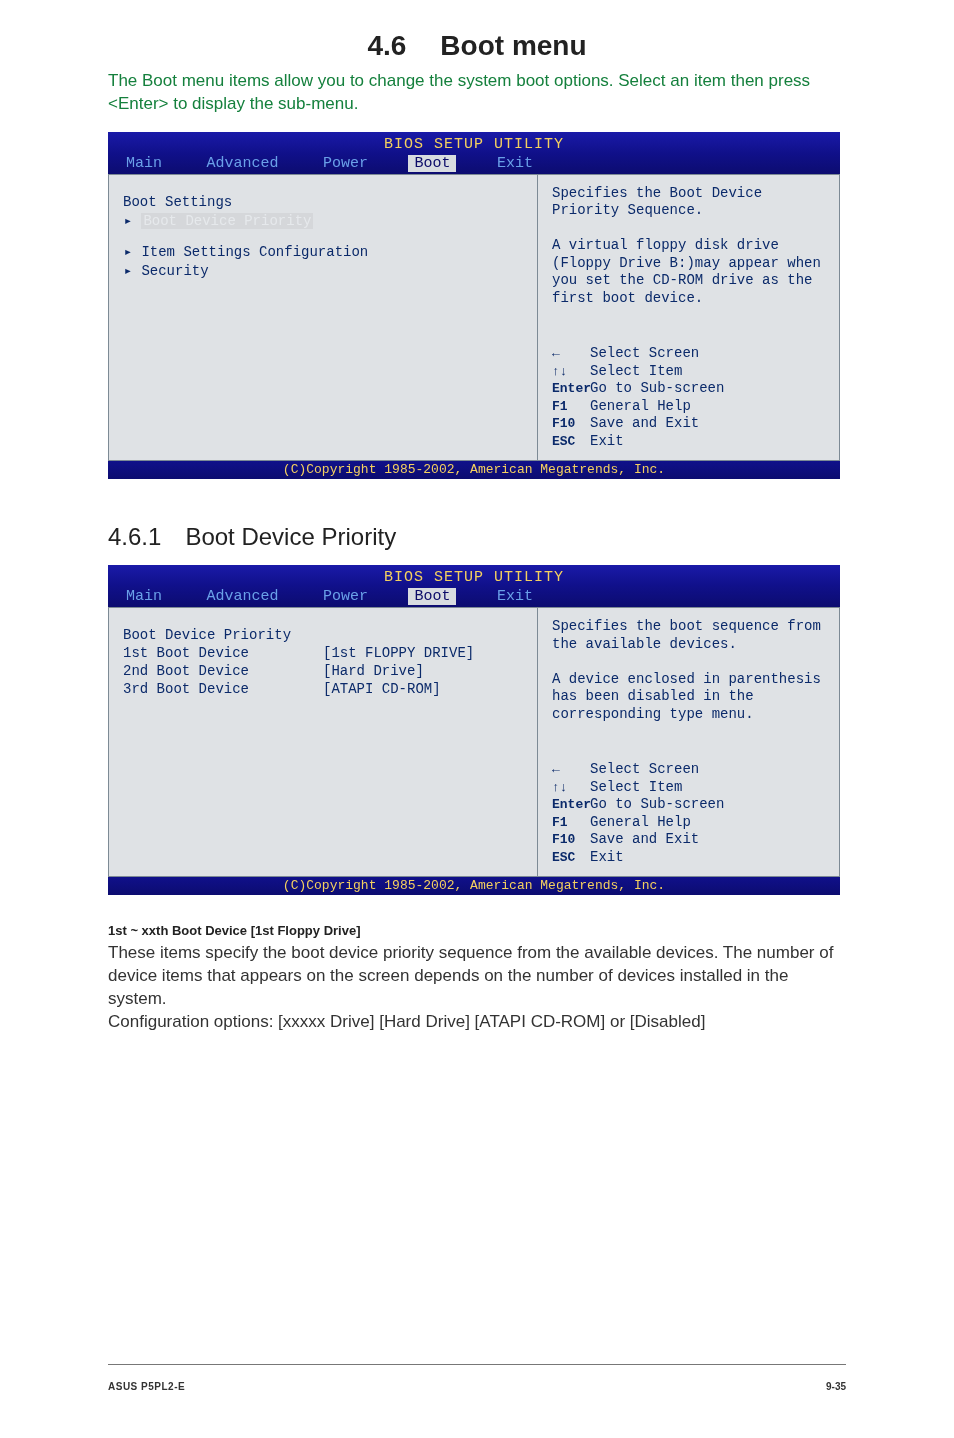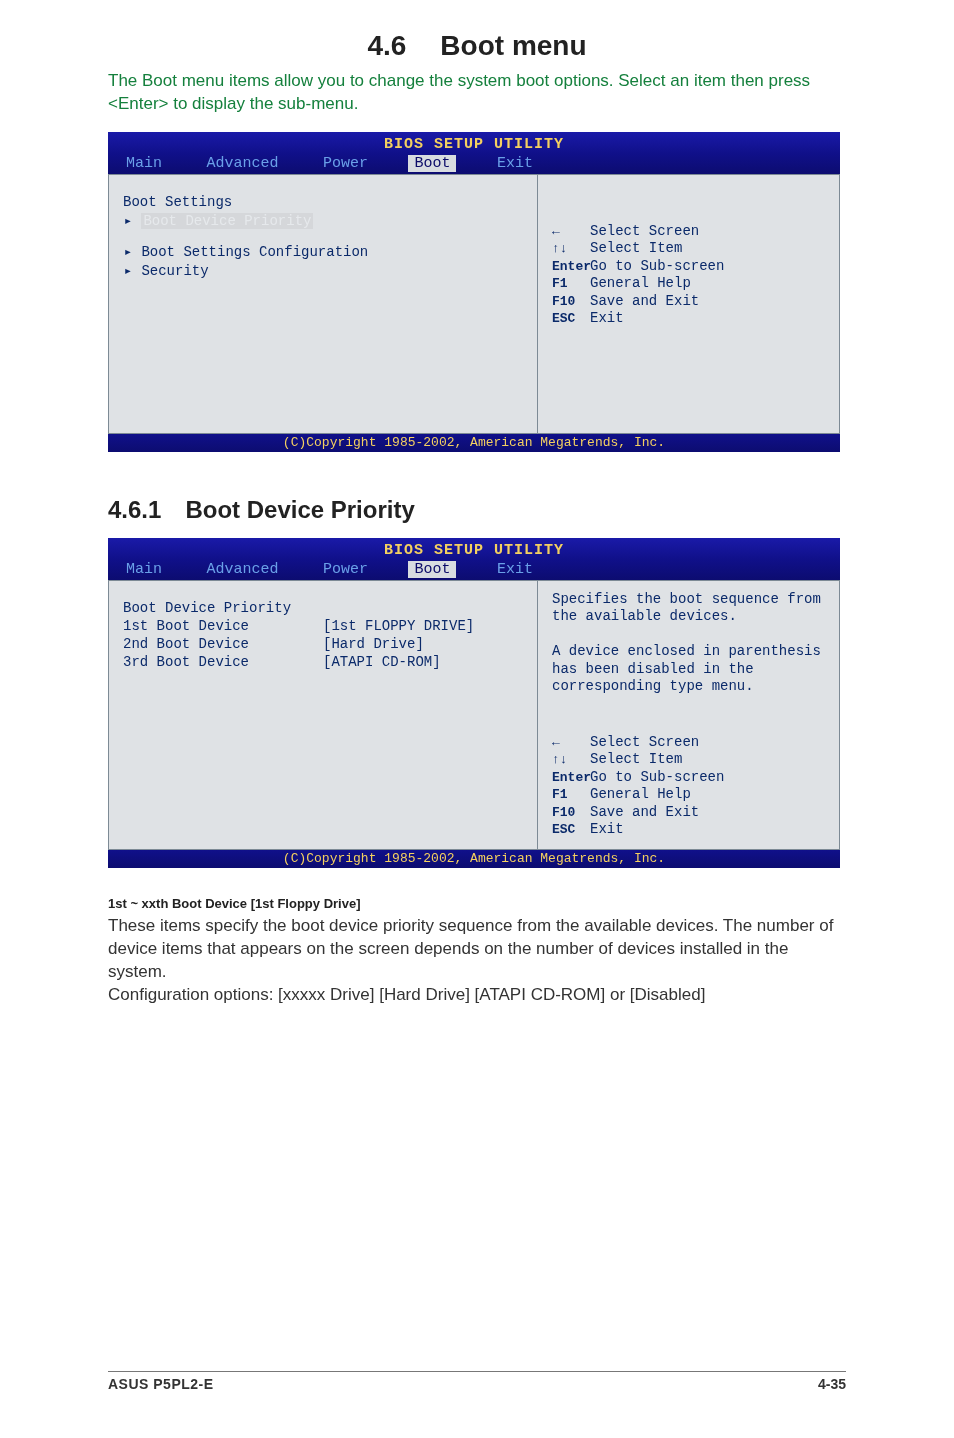--- a/index.html
+++ b/index.html
@@ -35,21 +35,21 @@
     border: 0;
   }
   .bios-header {
     background: #12129a;
     background: linear-gradient(#1a1aa8,#10108a);
     text-align: center;
     padding: 2px 0 0 0;
   }
   .bios-header-title {
     font-family: "Courier New", monospace;
-    font-weight: bold;
+    font-weight: normal;
     font-size: 15px;
     color: #f4d060;
     letter-spacing: 1px;
   }
   .bios-tabs {
     background: #12129a;
     background: linear-gradient(#10108a,#0c0c70);
     padding: 0 0 2px 14px;
     text-align: left;
   }
@@ -118,21 +118,21 @@
     background: #12129a;
     background: linear-gradient(#10108a,#0c0c70);
     text-align: center;
     font-family: "Courier New", monospace;
     font-size: 13px;
     color: #f4d060;
     padding: 1px 0 2px 0;
   }
   .sub-title {
     font-size: 24px;
-    font-weight: bold;
+    font-weight: normal;
     color: #222;
     margin: 44px 0 14px 0;
   }
   .sub-num { display: inline-block; margin-right: 24px; }
   .opt-title {
     font-size: 13px;
     font-weight: bold;
     color: #222;
     margin: 10px 0 4px 0;
   }
@@ -140,24 +140,24 @@
     font-size: 17px;
     line-height: 1.35;
     color: #333;
   }
   .footer-bar {
     position: absolute;
     left: 108px;
     right: 108px;
     bottom: 46px;
     border-top: 1px solid #777;
-    padding-top: 4px;
+    padding-top: 16px;
     display: flex;
     justify-content: space-between;
-    font-size: 14px;
+    font-size: 10px;
     color: #333;
   }
   .footer-left { font-weight: bold; letter-spacing: 0.5px; }
   .footer-right { font-weight: bold; }
   .arrow-icon { display:inline-block; width:10px; text-align:center; color:#0b2a6a; }
 </style>
 </head>
 <body>
 
 <div class="page">
@@ -176,24 +176,27 @@
       <span class="bios-tab">Advanced</span>
       <span class="bios-tab">Power</span>
       <span class="bios-tab active">Boot</span>
       <span class="bios-tab">Exit</span>
     </div>
     <div class="bios-body">
       <div class="bios-left">
         <div class="bios-item">Boot Settings</div>
         <div class="bios-item"><span class="arrow-icon">▸</span> <span class="bios-item selected">Boot Device Priority</span></div>
         <div style="height:12px"></div>
-        <div class="bios-item"><span class="arrow-icon">▸</span> <span>Boot Settings Configuration</span></div>
+        <div class="bios-item"><span class="arrow-icon">▸</span> <span>Item Settings Configuration</span></div>
         <div class="bios-item"><span class="arrow-icon">▸</span> <span>Security</span></div>
       </div>
       <div class="bios-right">
+        <div class="help-text">Specifies the Boot Device Priority Sequence.
+
+A virtual floppy disk drive (Floppy Drive B:)may appear when you set the CD-ROM drive as the first boot device.</div>
         <div class="help-keys">
           <div class="row"><span class="arrow-glyph">←</span><span>Select Screen</span></div>
           <div class="row"><span class="arrow-glyph">↑↓</span><span>Select Item</span></div>
           <div class="row"><span class="arrow-glyph">Enter</span><span>Go to Sub-screen</span></div>
           <div class="row"><span class="arrow-glyph">F1</span><span>General Help</span></div>
           <div class="row"><span class="arrow-glyph">F10</span><span>Save and Exit</span></div>
           <div class="row"><span class="arrow-glyph">ESC</span><span>Exit</span></div>
         </div>
       </div>
     </div>
@@ -249,14 +252,14 @@
   </div>
 
   <h3 class="opt-title">1st ~ xxth Boot Device [1st Floppy Drive]</h3>
   <p class="opt-desc" style="white-space:pre-line;">These items specify the boot device priority sequence from the available devices. The number of device items that appears on the screen depends on the number of devices installed in the system.
 Configuration options: [xxxxx Drive] [Hard Drive] [ATAPI CD-ROM] or [Disabled]</p>
 
 </div>
 
 <div class="footer-bar">
   <span class="footer-left">ASUS P5PL2-E</span>
-  <span class="footer-right">4-35</span>
+  <span class="footer-right">9-35</span>
 </div>
 
 </body></html>

